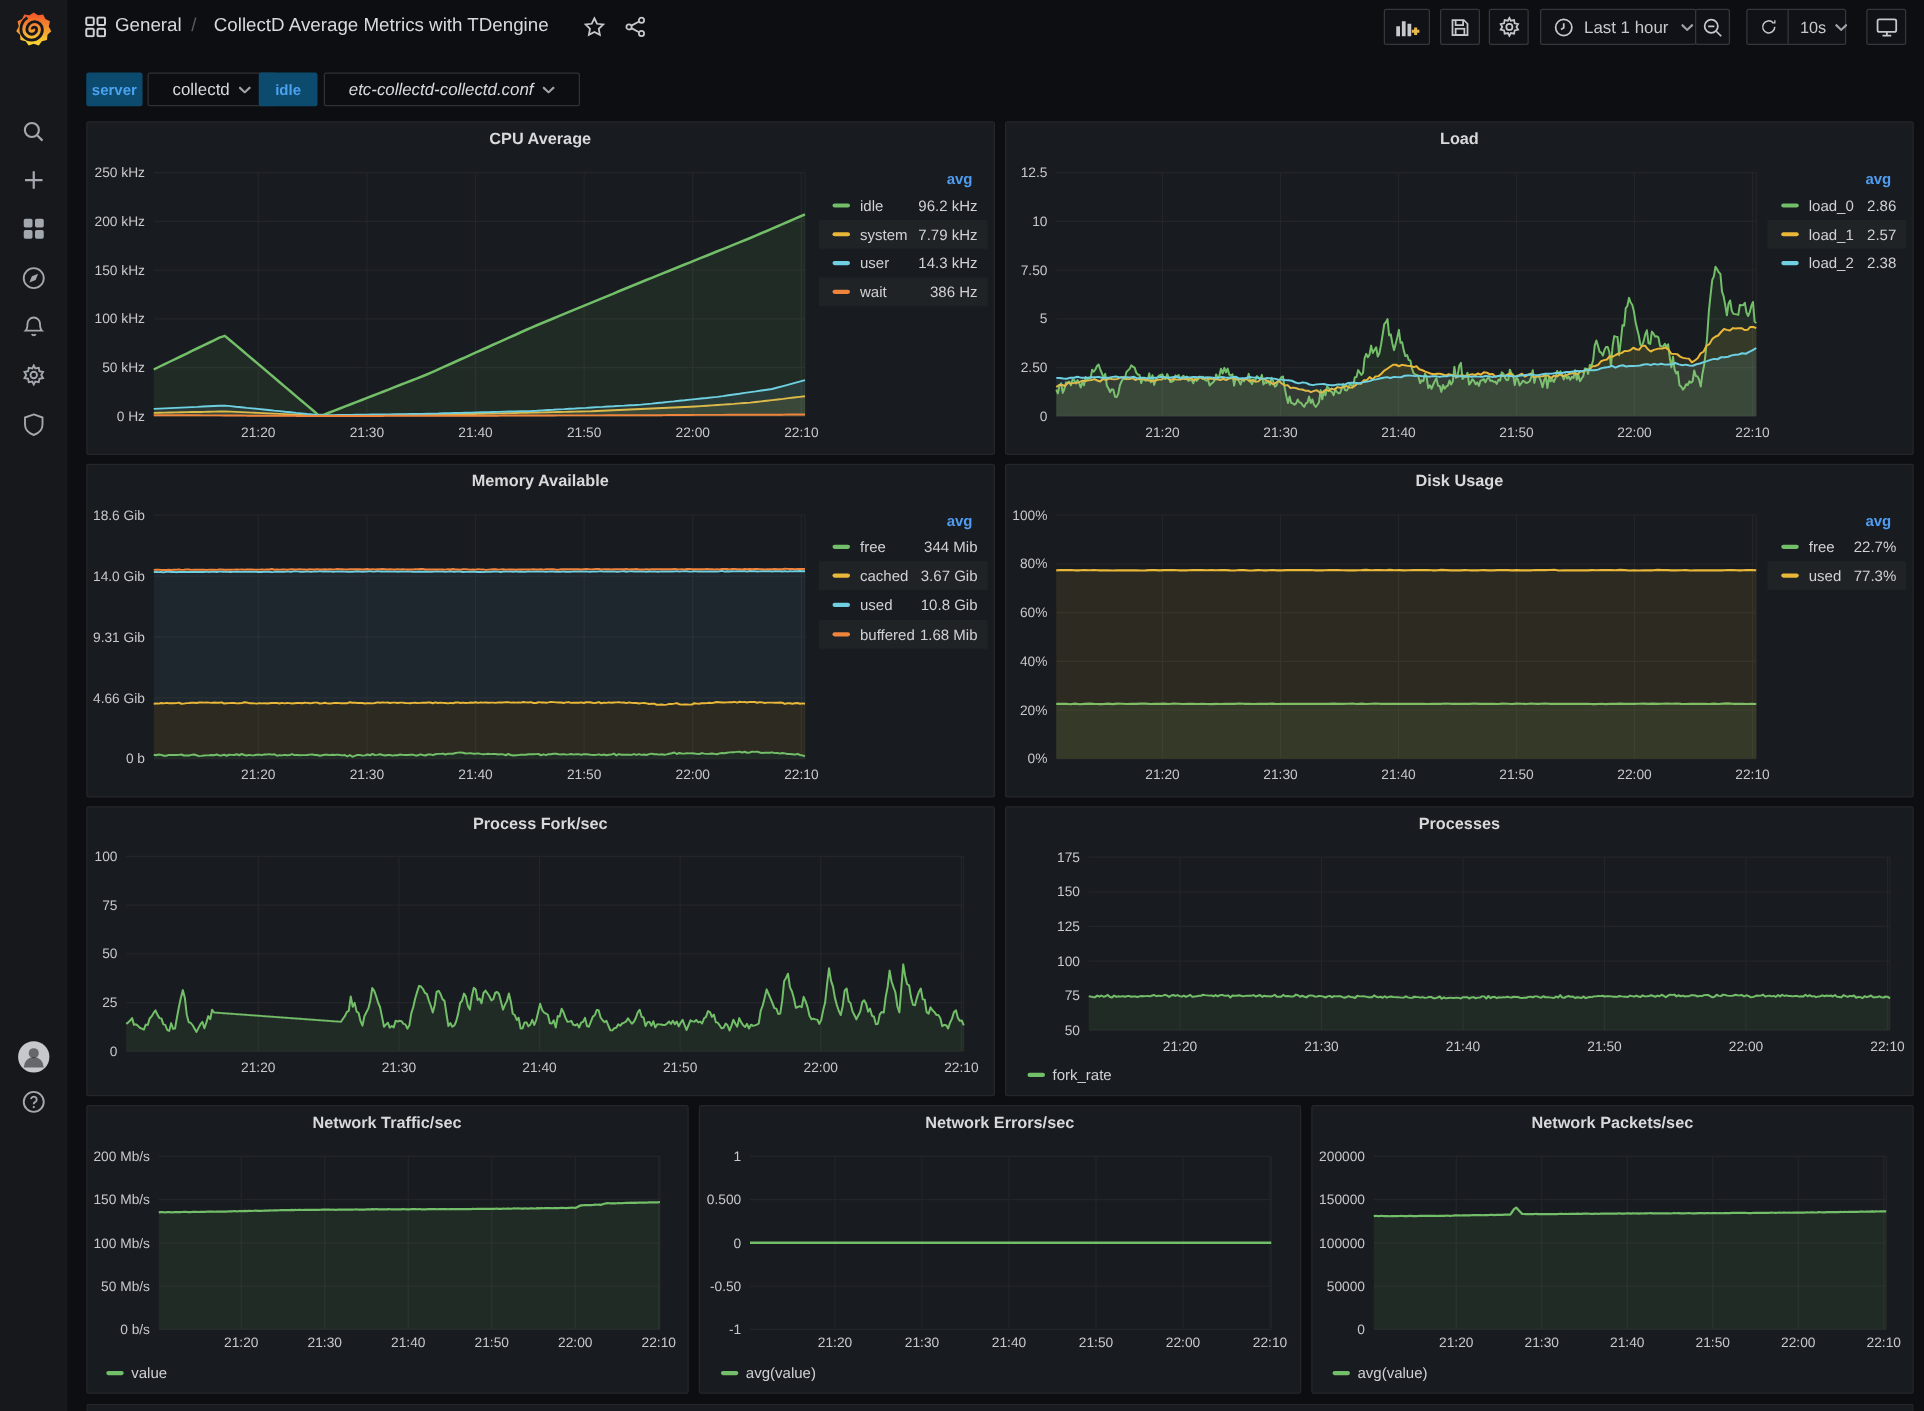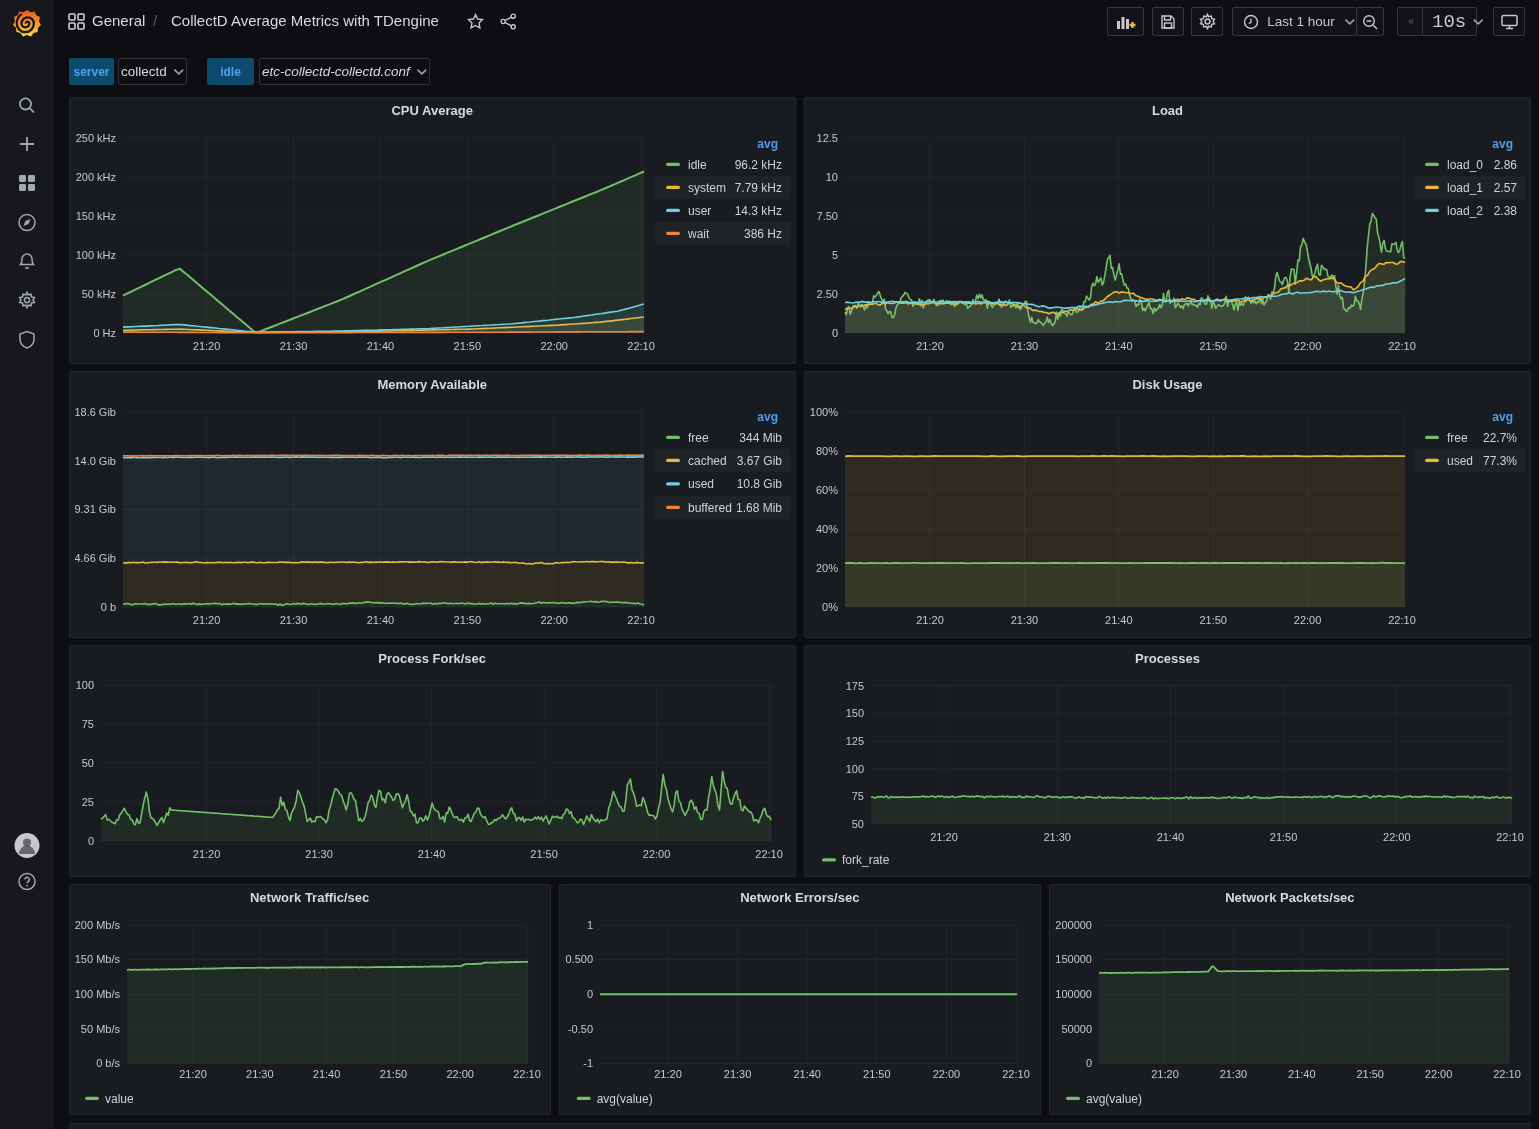--- a/index.html
+++ b/index.html
@@ -9,21 +9,21 @@
   .sbicon { position:absolute; left:50%; transform:translateX(-50%); }
   .panel { position:absolute; background:#181b1f; border:1px solid #25262b; border-radius:2px; }
   #bottomstrip { position:absolute; left:68.5px; top:1123px; width:1462.5px; height:6px; background:#181b1f; border:1px solid #25262b; border-bottom:none; border-radius:2px 2px 0 0; }
   #chartsvg { position:absolute; left:0; top:0; }
   .ax { font-size:11px; fill:#c7c8cc; font-family:"Liberation Sans", sans-serif; }
   .leg { font-size:12px; fill:#d0d1d5; font-family:"Liberation Sans", sans-serif; }
   .avg { font-size:12px; fill:#4f9cf0; font-family:"Liberation Sans", sans-serif; font-weight:bold; }
   .ptitle { font-size:13px; font-weight:bold; fill:#d8d9da; font-family:"Liberation Sans", sans-serif; }
   .crumbtext { position:absolute; top:12px; font-size:15px; color:#d8d9da; white-space:nowrap; }
   .chip { position:absolute; top:58px; height:27px; background:#0c4a6e; border-radius:2px; color:#4ba2f0; font-size:12px; font-weight:bold; display:flex; align-items:center; justify-content:center; }
-  .valbox { position:absolute; top:58px; height:27px; background:transparent; border:1px solid #2f3137; border-radius:2px; color:#d8d9da; font-size:13.5px; display:flex; align-items:center; padding:0 2px; white-space:nowrap; }
+  .valbox { position:absolute; top:58px; height:27px; background:transparent; border:1px solid #2f3137; border-radius:2px; color:#d8d9da; font-size:13.5px; display:flex; align-items:center; padding:0 19px; white-space:nowrap; }
   .caret { display:inline-block; margin-left:7px; width:10px; height:7px; background:none; position:relative; }
   .caret::before { content:""; position:absolute; left:0; top:1px; width:10px; height:6px;
     background:#9fa2a8; clip-path:polygon(12% 0, 50% 62%, 88% 0, 100% 22%, 50% 100%, 0 22%); }
   .tbtn { position:absolute; top:7px; height:29px; background:#111217; border:1px solid #35373d; border-radius:2px; display:flex; align-items:center; justify-content:center; color:#c7c8cc; font-size:13px; }
 </style>
 </head>
 <body>
 <div id="stage">
 
   <div class="panel" style="left:68.5px;top:97px;width:727.5px;height:267px"></div>
@@ -142,21 +142,21 @@
       <circle cx="7" cy="7" r="5.3"></circle>
         <path d="M11 11 L15 15 M4.5 7 H9.5"></path>
     </svg>
   </div>
   <div class="tbtn" style="left:1397px;width:80px;justify-content:flex-start;">
     <svg style="margin-left:11px" width="15" height="15" viewBox="0 0 15 15" fill="none" stroke="#c7c8cc" stroke-width="1.5">
       <path d="M13.5 7.5 a6 6 0 1 1 -1.8 -4.3"></path>
         <path d="M13.6 0.8 V3.6 H10.8" stroke-width="1.3"></path>
     </svg>
     <span style="border-left:1px solid #35373d;height:27px;margin-left:9px;"></span>
-    <span style="margin-left:9px;font-size:19px;font-family:Liberation Mono, monospace;">10s</span>
+    <span style="margin-left:9px;font-size:13px;">10s</span>
     <span class="caret"></span>
   </div>
   <div class="tbtn" style="left:1493px;width:32px;">
     <svg width="17" height="16" viewBox="0 0 17 16" fill="none" stroke="#c7c8cc" stroke-width="1.5">
       <rect x="1" y="1.5" width="15" height="10" rx="1.5"></rect>
         <path d="M8.5 11.5 V14 M5 14.5 H12"></path>
     </svg>
   </div>
 
   <div class="chip" style="left:69px;width:45px;">server</div>

